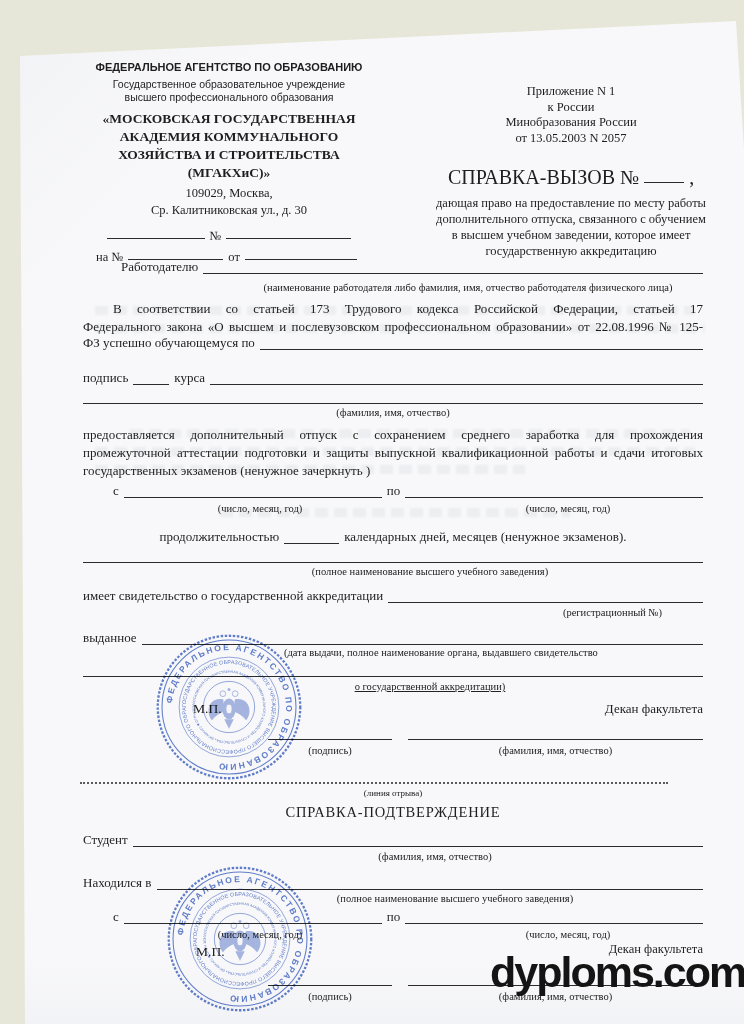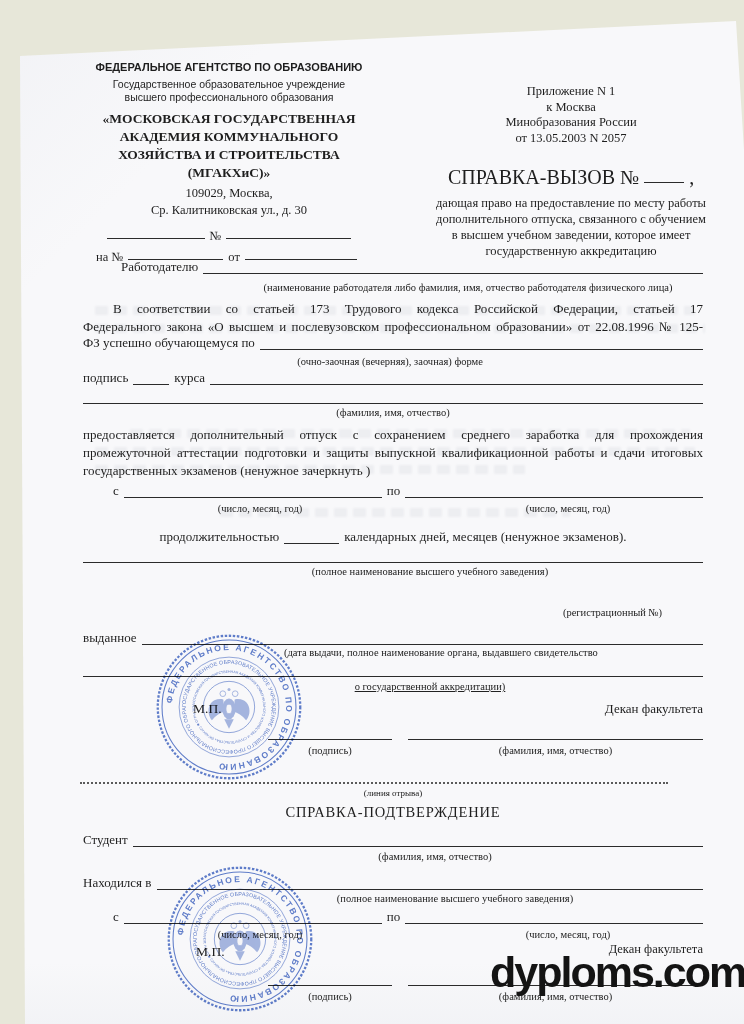--- a/index.html
+++ b/index.html
@@ -64,21 +64,21 @@
   <div class="acad">ХОЗЯЙСТВА И СТРОИТЕЛЬСТВА</div>
   <div class="acad">(МГАКХиС)»</div>
   <div class="addr" style="margin-top:3px;">109029, Москва,</div>
   <div class="addr">Ср. Калитниковская ул., д. 30</div>
   <div class="addr" style="margin-top:5px;"><span class="b" style="width:98px;"></span><span>№</span><span class="b" style="width:125px;"></span></div>
   <div class="addr"><span>на №</span><span class="b" style="width:95px;"></span><span>от</span><span class="b" style="width:112px;"></span></div>
 </div>
 
 <div id="headR">
   <div class="annex">Приложение N 1</div>
-  <div class="annex">к Москва</div>
+  <div class="annex">к России</div>
   <div class="annex">Минобразования России</div>
   <div class="annex">от 13.05.2003 N 2057</div>
   <div class="ttl"><span>СПРАВКА-ВЫЗОВ №</span><span class="b" style="width:40px;"></span><span>,</span></div>
   <div class="sub" style="margin-top:6px;">дающая право на предоставление по месту работы</div>
   <div class="sub">дополнительного отпуска, связанного с обучением</div>
   <div class="sub">в высшем учебном заведении, которое имеет</div>
   <div class="sub">государственную аккредитацию</div>
 </div>
 
 <div class="row" style="left:83px;top:258px;width:620px;">
@@ -86,21 +86,20 @@
       <span class="fill"></span>
 </div>
 <div class="hint ctr" style="left:233px;top:281px;width:470px;">(наименование работодателя либо фамилия, имя, отчество работодателя физического лица)</div>
 
 <div class="para" style="top:300px;text-indent:30px;">В соответствии  со  статьей  173  Трудового кодекса Российской Федерации, статьей 17</div>
 <div class="para" style="top:318px;">Федерального закона «О высшем и послевузовском профессиональном образовании» от 22.08.1996 № 125-</div>
 <div class="row" style="left:83px;top:334px;width:620px;">
   <span>ФЗ успешно обучающемуся по</span>
       <span class="fill"></span>
 </div>
-<div class="hint ctr" style="left:270px;top:355px;width:240px;">(очно-заочная (вечерняя), заочная) форме</div>
 
 <div class="row" style="left:83px;top:369px;width:620px;">
   <span>подпись</span>
       <span class="b" style="width:36px;"></span>
       <span>курса</span>
       <span class="fill"></span>
 </div>
 <div class="line" style="left:83px;top:387px;width:620px;height:16px;"></div>
 <div class="hint ctr" style="left:83px;top:406px;width:620px;">(фамилия, имя, отчество)</div>
 
@@ -119,20 +118,24 @@
 
 <div class="row" style="left:83px;top:528px;width:620px;justify-content:center;">
   <span>продолжительностью</span>
       <span class="b" style="width:55px;"></span>
       <span>календарных дней, месяцев (ненужное экзаменов).</span>
 </div>
 
 <div class="line" style="left:83px;top:546px;width:620px;height:16px;"></div>
 <div class="hint ctr" style="left:120px;top:565px;width:620px;">(полное наименование высшего учебного заведения)</div>
 
+<div class="row" style="left:83px;top:587px;width:620px;">
+  <span>имеет свидетельство о государственной аккредитации</span>
+      <span class="fill"></span>
+</div>
 <div class="hint ctr" style="left:505px;top:606px;width:215px;">(регистрационный  №)</div>
 
 <div class="row" style="left:83px;top:629px;width:620px;">
   <span>выданное</span>
       <span class="fill"></span>
 </div>
 <div class="hint" style="left:284px;top:646px;width:430px;">(дата выдачи, полное наименование органа, выдавшего свидетельство</div>
 
 <div class="line" style="left:83px;top:660px;width:620px;height:16px;"></div>
 <div class="hint ctr" style="left:120px;top:680px;width:620px;text-decoration:underline;">о государственной аккредитации)</div>

